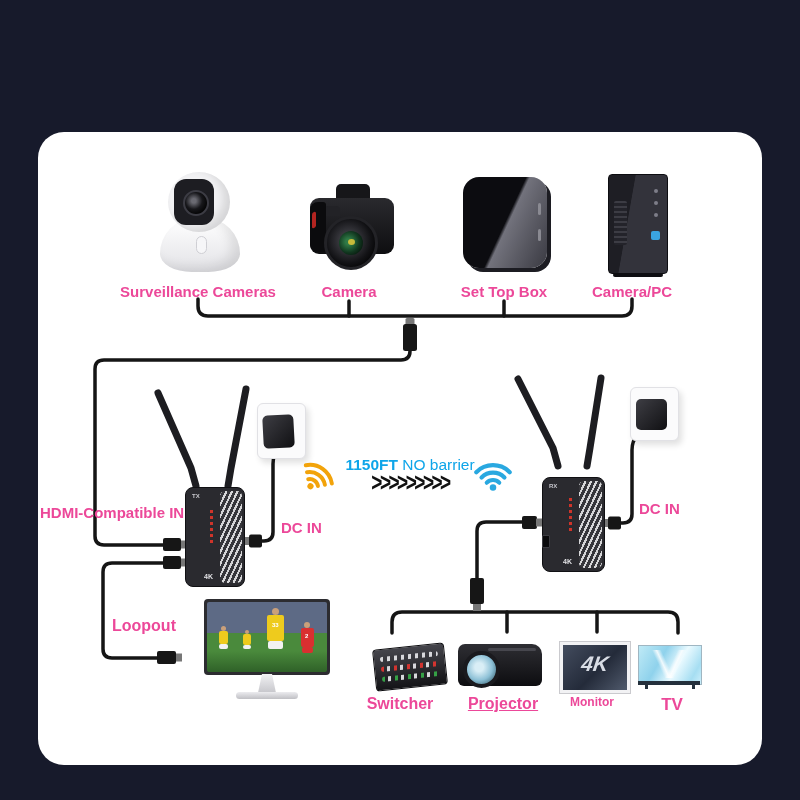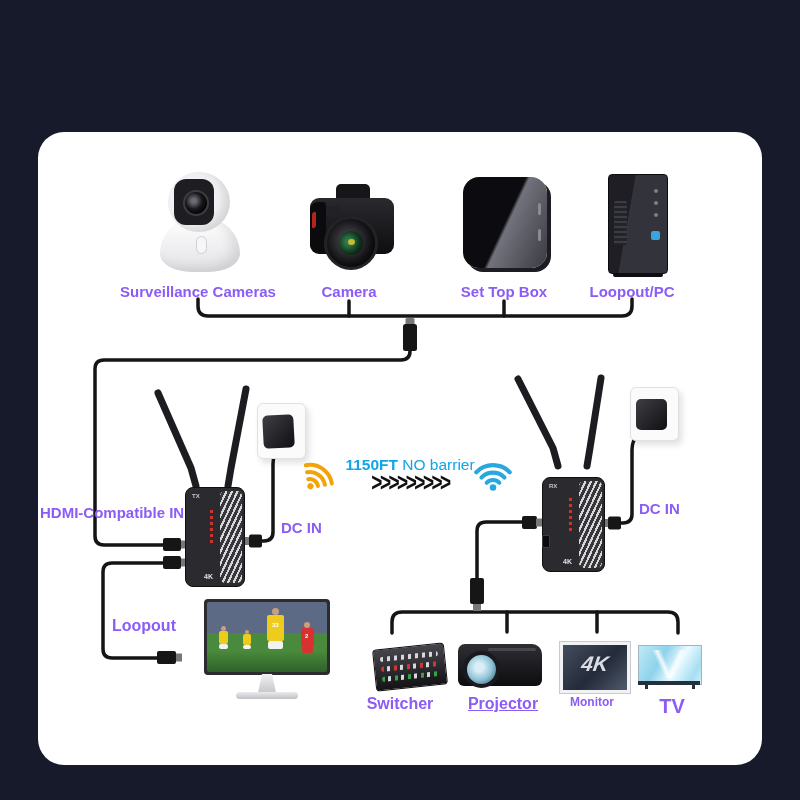--- a/index.html
+++ b/index.html
@@ -6,21 +6,21 @@
   .page{position:relative;width:800px;height:800px;background:#171a2b;overflow:hidden;
         font-family:"Liberation Sans",sans-serif;-webkit-font-smoothing:antialiased;}
   .abs{position:absolute;}
   .title{top:20px;left:0;width:800px;text-align:center;color:#ffffff;
          font-size:46px;font-weight:800;letter-spacing:.5px;}
   .subtitle{top:86px;left:0;width:800px;text-align:center;color:#c2662f;
             font-size:29px;font-weight:800;}
   .card{left:38px;top:132px;width:724px;height:633px;background:#ffffff;border-radius:26px;}
   svg.cables{left:0;top:0;width:800px;height:800px;z-index:2;pointer-events:none;}
   .dev{z-index:3;}
-  .lbl{z-index:4;color:#8b5cf6;font-weight:700;font-size:15px;text-align:center;white-space:nowrap;}
+  .lbl{z-index:4;color:#ec4899;font-weight:700;font-size:15px;text-align:center;white-space:nowrap;}
   .lbl.big{font-size:16px;font-weight:800;}
 
   
   .sc-head{position:absolute;left:13px;top:0;width:62px;height:60px;background:#f2f2f4;
            border-radius:50%;box-shadow:inset -6px -4px 10px rgba(0,0,0,.12);}
   .sc-face{position:absolute;left:6px;top:7px;width:40px;height:46px;background:#1d1d22;border-radius:12px;}
   .sc-lens{position:absolute;left:9px;top:11px;width:22px;height:22px;border-radius:50%;
            background:radial-gradient(circle at 40% 40%,#6a6a72 12%,#17171b 45%,#000 80%);
            border:2px solid #3c3c44;}
   .sc-body{position:absolute;left:5px;top:46px;width:80px;height:54px;background:linear-gradient(#ffffff,#e2e2e6);
@@ -201,21 +201,21 @@
     <div class="pc-dot" style="top:14px;"></div>
     <div class="pc-dot" style="top:26px;"></div>
     <div class="pc-dot" style="top:38px;"></div>
     <div class="pc-logo"></div>
     <div class="pc-feet"></div>
   </div>
 
   <div class="abs lbl" style="left:108px;top:283px;width:180px;">Surveillance Cameras</div>
   <div class="abs lbl" style="left:299px;top:283px;width:100px;">Camera</div>
   <div class="abs lbl" style="left:454px;top:283px;width:100px;">Set Top Box</div>
-  <div class="abs lbl" style="left:582px;top:283px;width:100px;">Loopout/PC</div>
+  <div class="abs lbl" style="left:582px;top:283px;width:100px;">Camera/PC</div>
 
   <div class="abs dev unit" style="left:185px;top:487px;width:58px;height:98px;">
     <div class="stripes"></div>
     <div class="tag">TX</div>
     <div class="brand" style="left:24px;top:22px;"></div>
     <div class="badge4k" style="left:18px;bottom:6px;">4K</div>
   </div>
 
   <div class="abs dev outlet" style="left:257px;top:403px;width:47px;height:54px;"></div>
   <div class="abs dev plug" style="left:263px;top:415px;width:31px;height:33px;transform:rotate(-3deg);"></div>
@@ -311,15 +311,15 @@
   <div class="abs dev tv">
     <div class="tv-swirl"></div>
     <div class="tv-bar"></div>
     <div class="tv-leg" style="left:6px;"></div>
     <div class="tv-leg" style="right:6px;"></div>
   </div>
 
   <div class="abs lbl" style="left:355px;top:695px;width:90px;font-size:16px;">Switcher</div>
   <div class="abs lbl" style="left:455px;top:695px;width:96px;font-size:16px;text-decoration:underline;">Projector</div>
   <div class="abs lbl" style="left:547px;top:695px;width:90px;font-size:12px;">Monitor</div>
-  <div class="abs lbl" style="left:640px;top:695px;width:64px;font-size:20px;">TV</div>
+  <div class="abs lbl" style="left:640px;top:695px;width:64px;font-size:17px;">TV</div>
 
 </div>
 
 </body></html>

